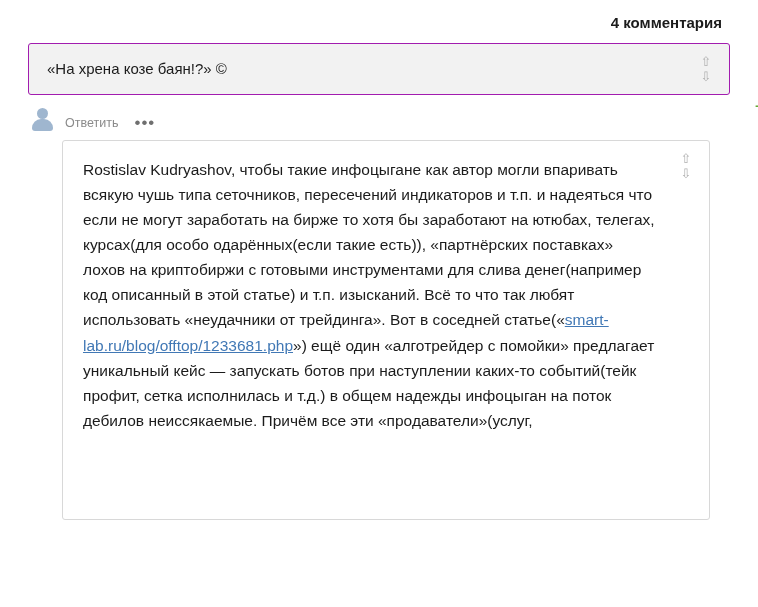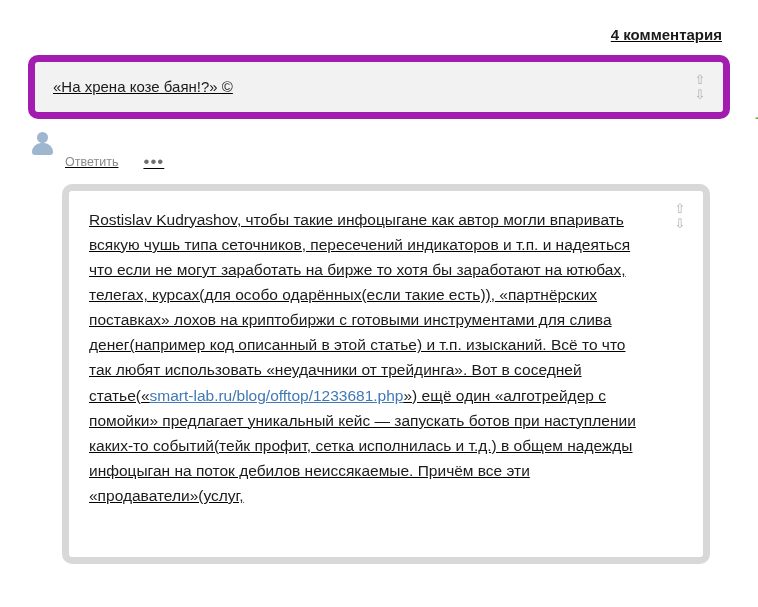--- a/index.html
+++ b/index.html
@@ -12,40 +12,39 @@
     background: #ffffff;
     font-family: "Liberation Sans", sans-serif;
     overflow: hidden;
   }
   .page {
     position: relative;
     width: 758px;
     height: 476px;
     background: #ffffff;
     box-sizing: border-box;
-    padding: 12px 28px;
-    text-decoration: underline;
+    padding: 0 28px;
   }
   .comments-header {
     text-align: right;
     font-size: 15px;
     font-weight: bold;
     color: #1b1b1b;
     padding: 14px 8px 12px 0;
   }
 
   
   .comment-block {
     position: relative;
   }
   .comment-body {
     position: relative;
     background: #f2f2f2;
-    border: 7px solid #a21caf;
-    border-radius: 10px;
+    border: 1px solid #a21caf;
+    border-radius: 3px;
     padding: 14px 60px 14px 18px;
     font-size: 15px;
     line-height: 1.45;
     color: #1b1b1b;
     box-sizing: border-box;
   }
   .comment-body.second {
     background: #ffffff;
     border-color: #d8d8d8;
     padding: 16px 52px 10px 20px;
@@ -120,41 +119,41 @@
     display: inline-block;
   }
   .timestamp {
     font-size: 12px;
     color: #888888;
     margin-top: 3px;
   }
   .meta-actions {
     display: flex;
     align-items: center;
-    gap: 25px;
+    gap: 16px;
     font-size: 12.5px;
     color: #8a8a8a;
-    margin-top: 28px;
+    margin-top: 13px;
   }
   .reply-link {
     color: #8a8a8a;
     text-decoration: none;
     cursor: pointer;
   }
   .more-dots {
     font-size: 17px;
     letter-spacing: 1px;
     color: #6f6f6f;
     line-height: 10px;
     cursor: pointer;
   }
 
   
   .long-comment-wrap {
-    margin-top: 9px;
+    margin-top: 1px;
     margin-left: 34px;
     margin-right: 20px;
   }
   .long-comment-wrap .comment-body {
     min-height: 380px;
   }
   .comment-text p {
     margin: 0;
   }
   a.inline-link {

